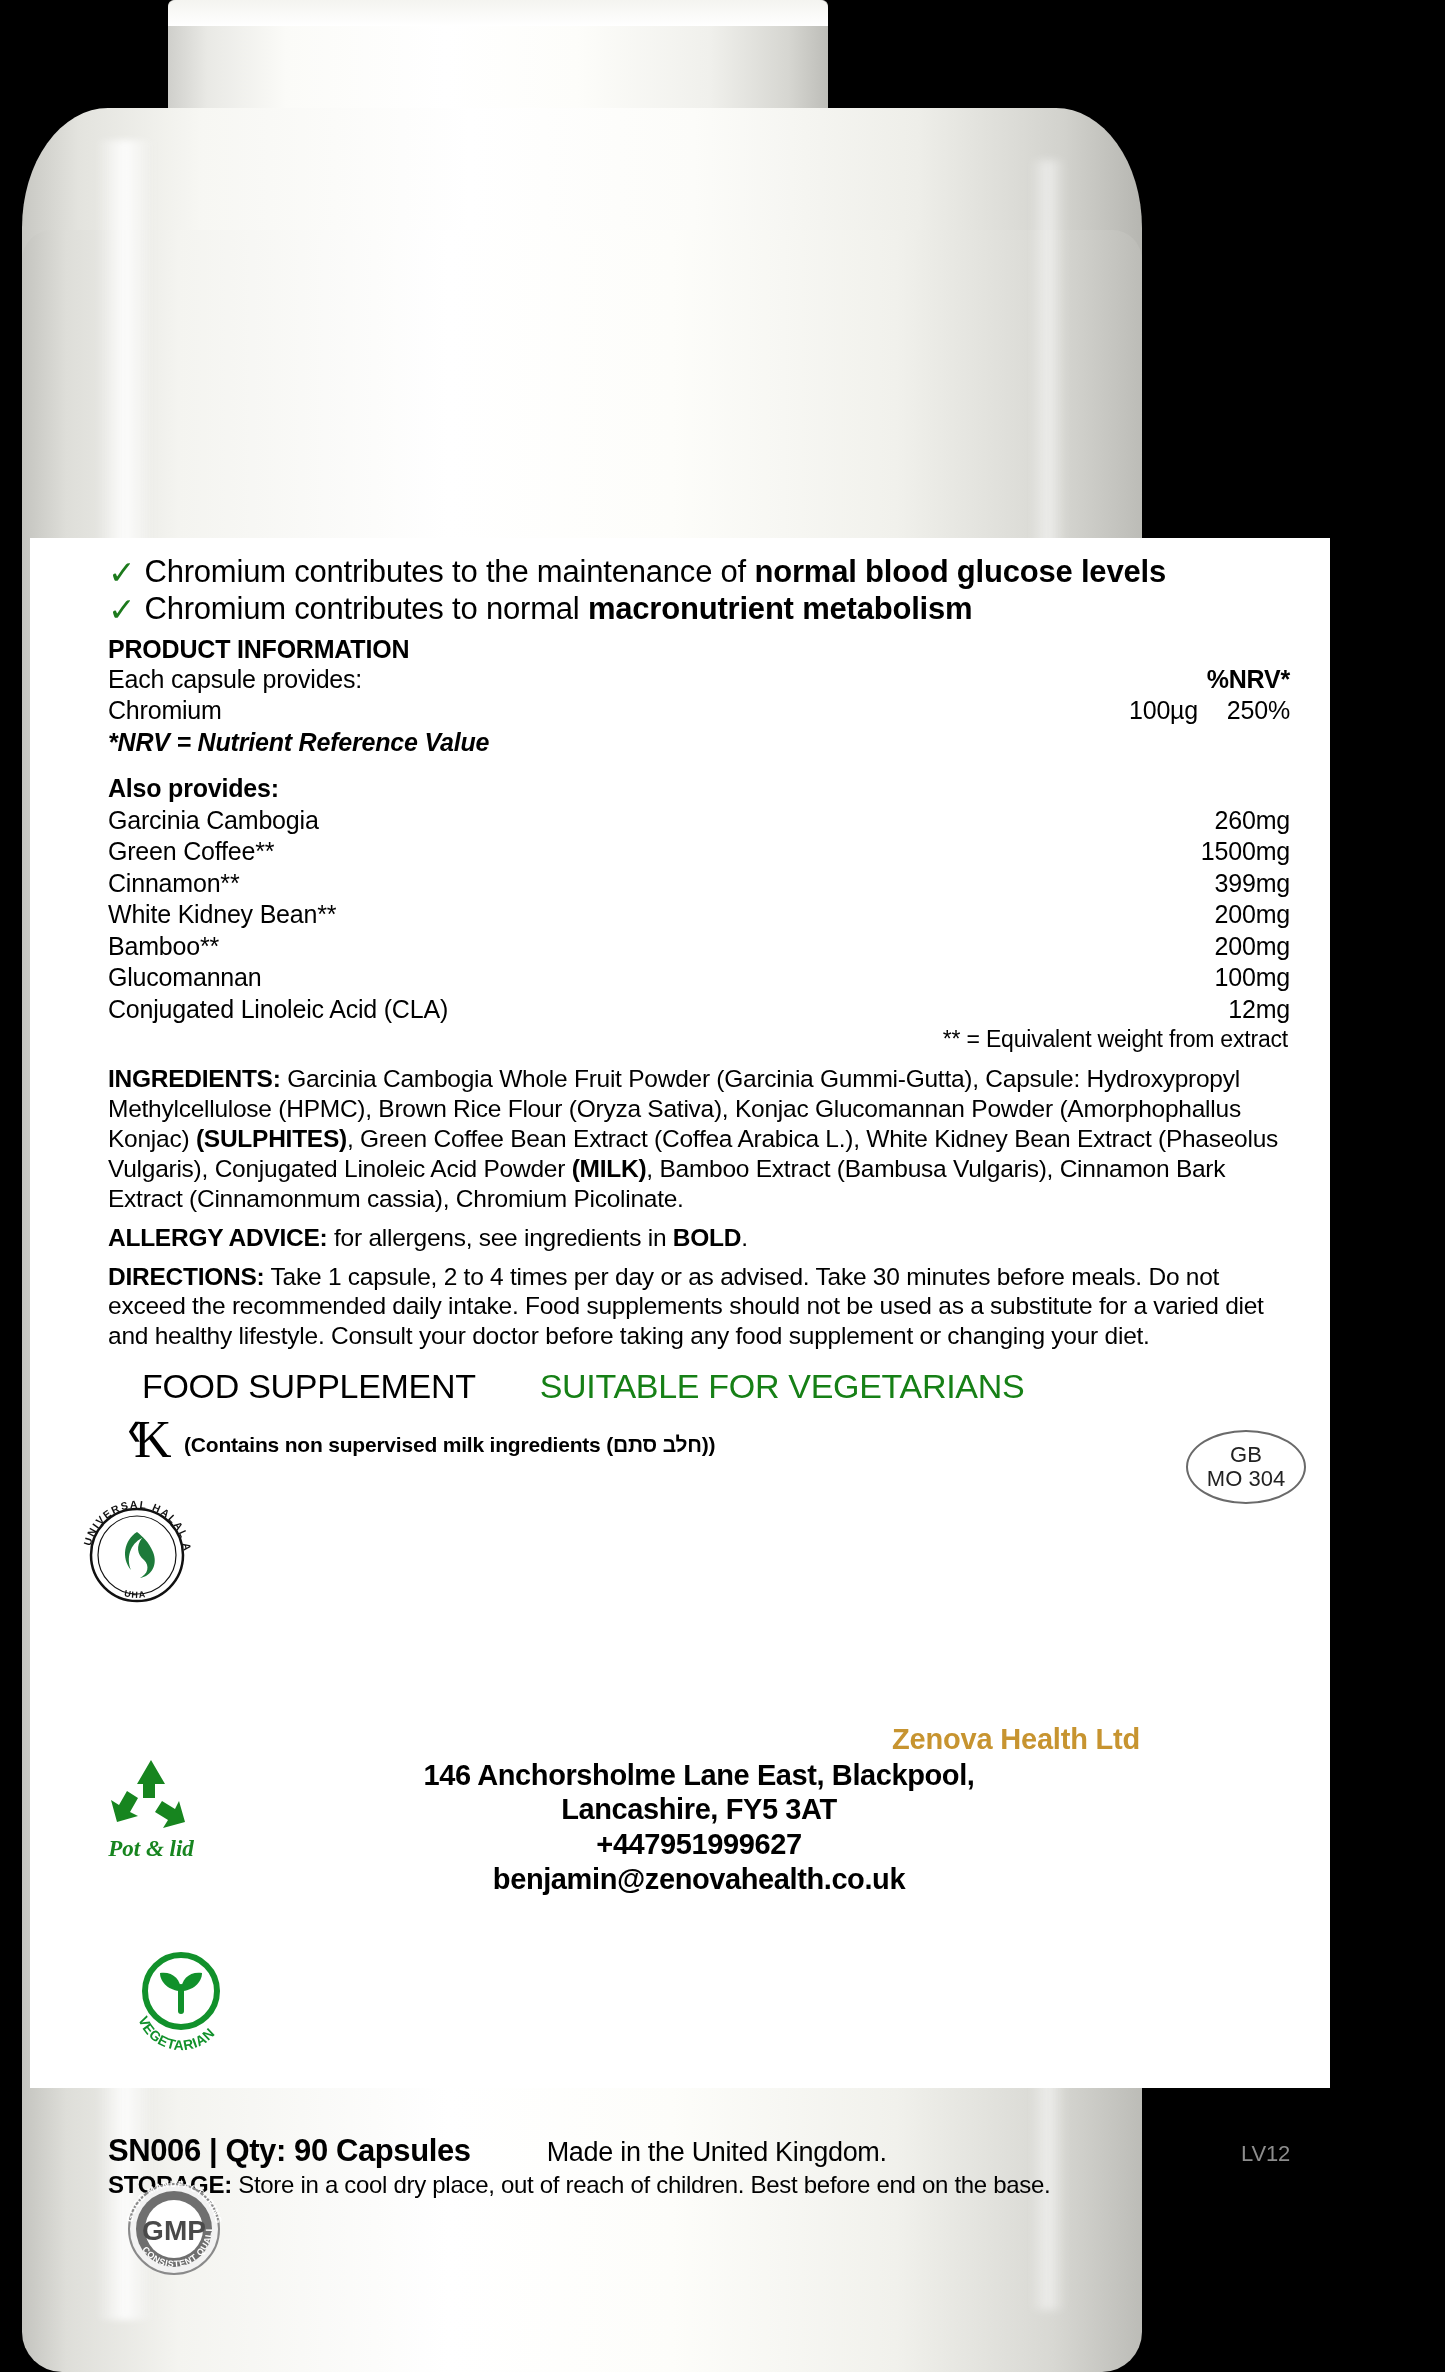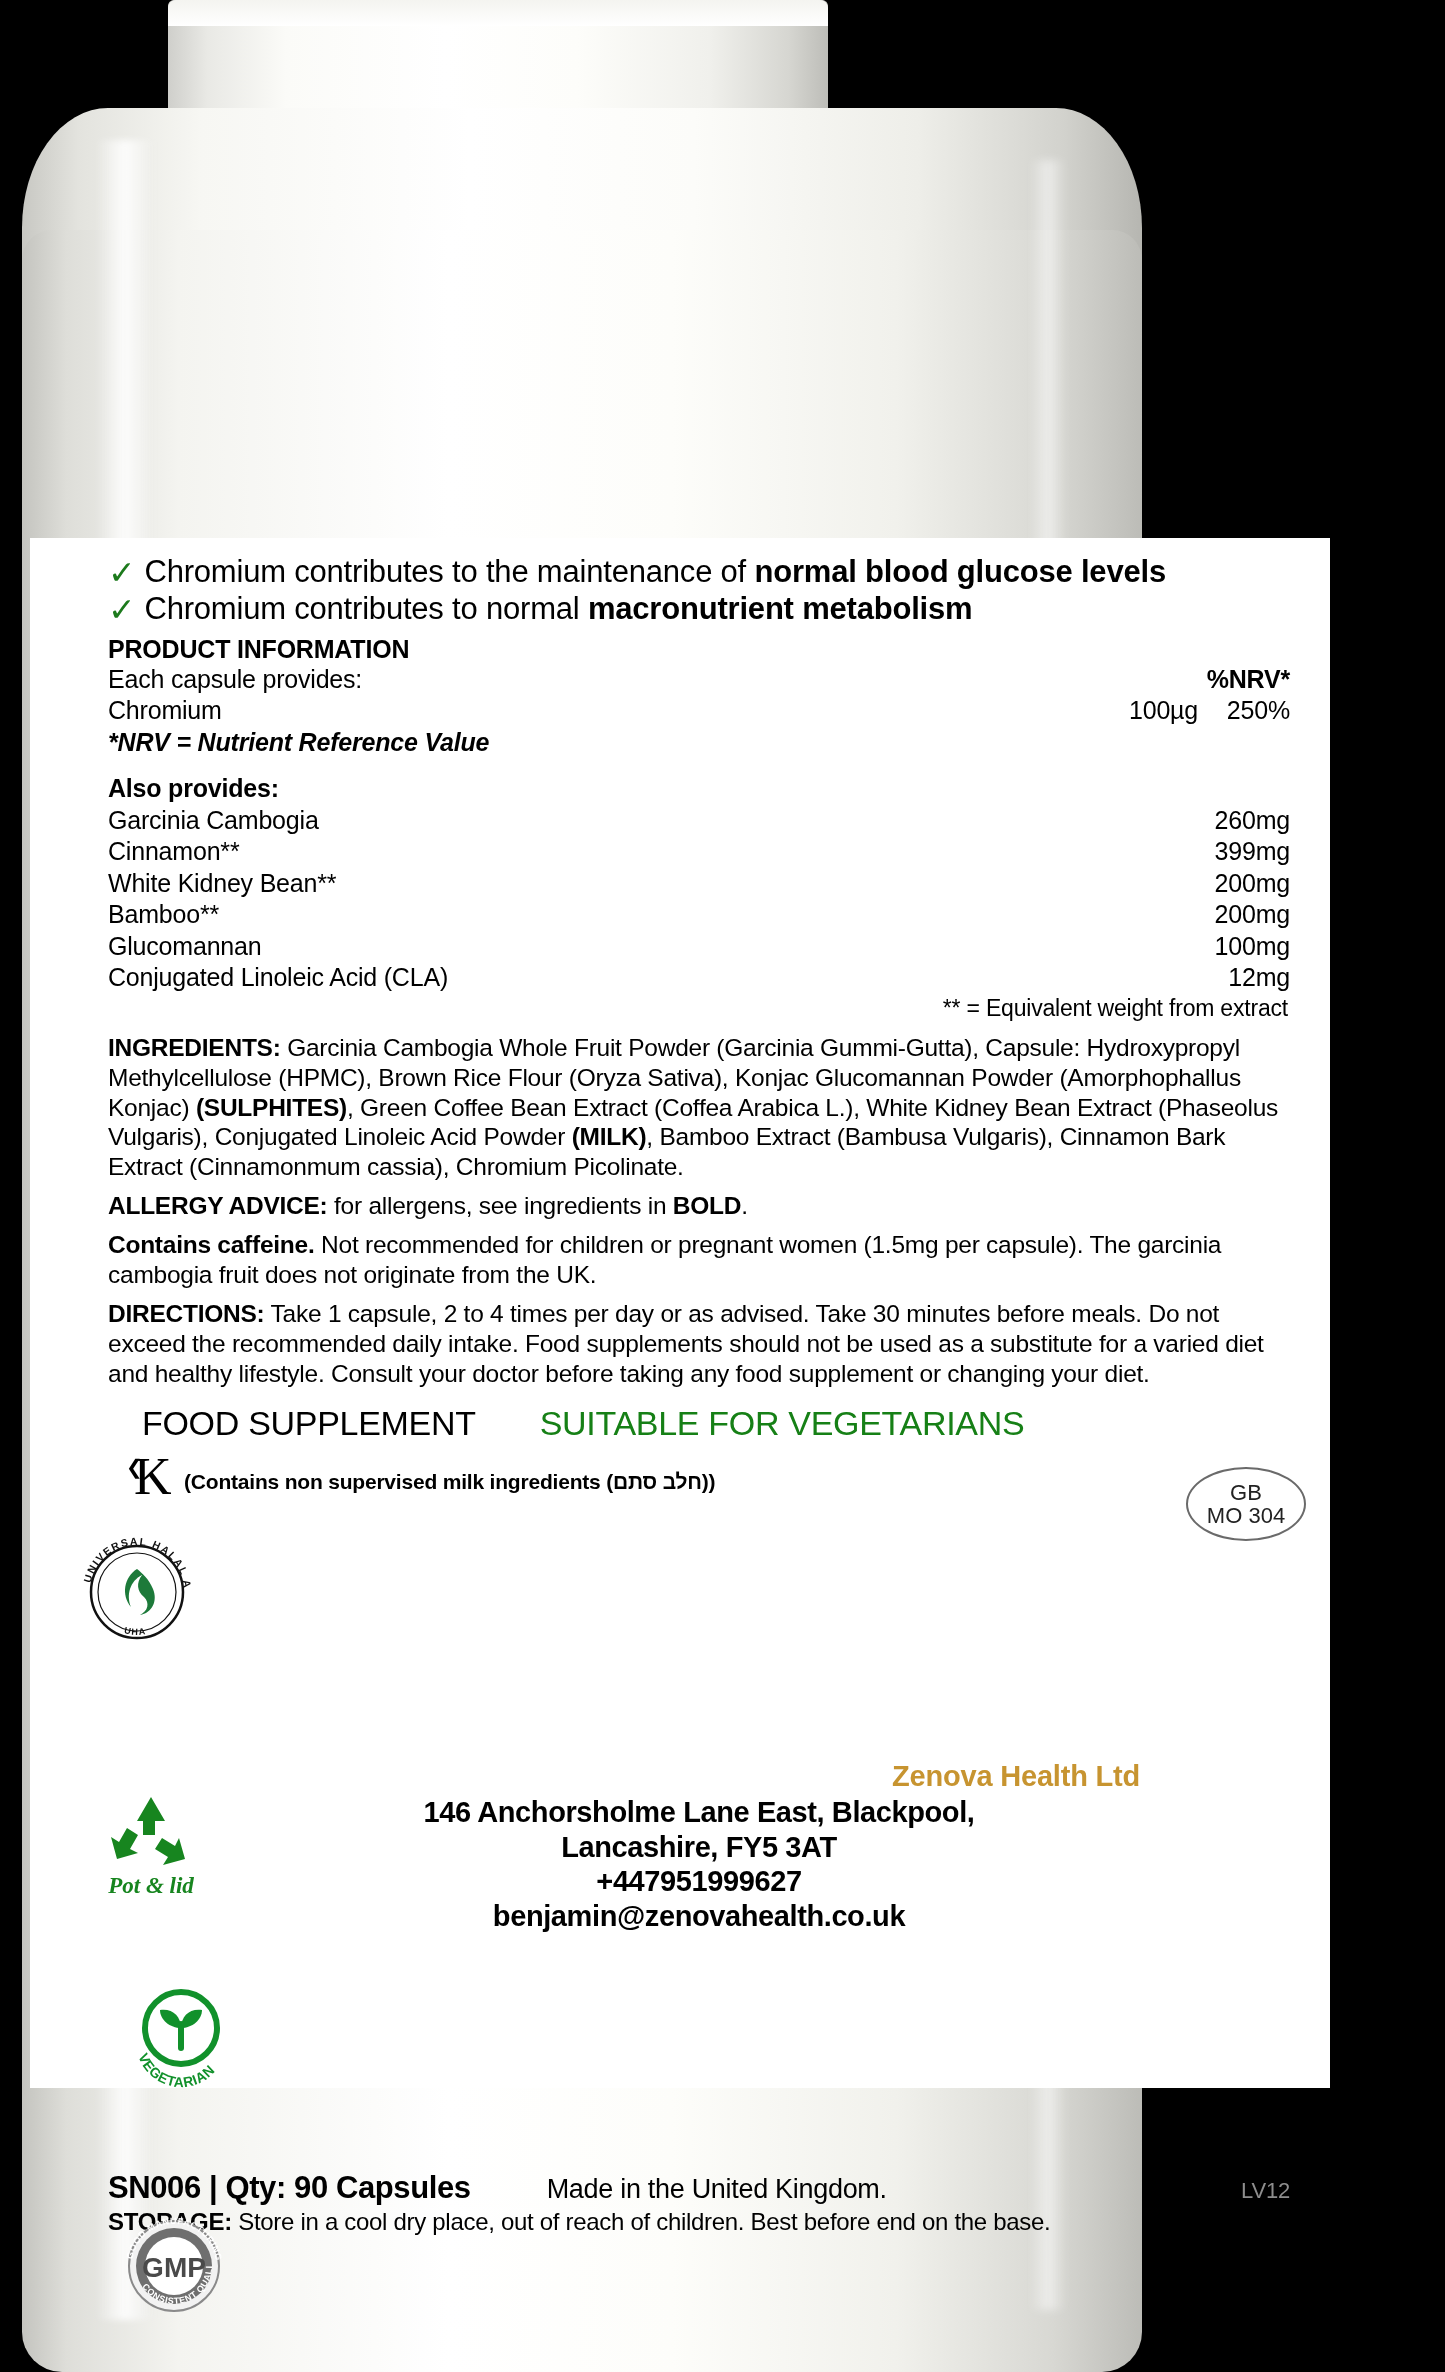--- a/index.html
+++ b/index.html
@@ -380,20 +380,24 @@
       <div class="nrv-note">*NRV = Nutrient Reference Value</div>
 
       <div class="also-head">Also provides:</div>
 
       <div>
         <div class="row">
           <span class="nm">Garcinia Cambogia</span>
           <span class="amt">260mg</span>
         </div>
         <div class="row">
+          <span class="nm">Green Coffee**</span>
+          <span class="amt">1500mg</span>
+        </div>
+        <div class="row">
           <span class="nm">Cinnamon**</span>
           <span class="amt">399mg</span>
         </div>
         <div class="row">
           <span class="nm">White Kidney Bean**</span>
           <span class="amt">200mg</span>
         </div>
         <div class="row">
           <span class="nm">Bamboo**</span>
           <span class="amt">200mg</span>
@@ -407,21 +411,20 @@
           <span class="amt">12mg</span>
         </div>
       </div>
 
       <div class="equiv-note">** = Equivalent weight from extract</div>
 
       <div class="para"><b>INGREDIENTS:</b><span> Garcinia Cambogia Whole Fruit Powder (Garcinia Gummi-Gutta), Capsule: Hydroxypropyl Methylcellulose (HPMC), Brown Rice Flour (Oryza Sativa), Konjac Glucomannan Powder (Amorphophallus Konjac) </span><b>(SULPHITES)</b><span>, Green Coffee Bean Extract (Coffea Arabica L.), White Kidney Bean Extract (Phaseolus Vulgaris), Conjugated Linoleic Acid Powder </span><b>(MILK)</b><span>, Bamboo Extract (Bambusa Vulgaris), Cinnamon Bark Extract (Cinnamonmum cassia), Chromium Picolinate.</span></div>
 
       <div class="para"><b>ALLERGY ADVICE:</b><span> for allergens, see ingredients in </span><b>BOLD</b><span>.</span></div>
 
-      <div class="para"><b>Contains caffeine.</b><span> Not recommended for children or pregnant women (1.5mg per capsule). The garcinia cambogia fruit does not originate from the UK.</span></div>
 
       <div class="para"><b>DIRECTIONS:</b><span> Take 1 capsule, 2 to 4 times per day or as advised. Take 30 minutes before meals. Do not exceed the recommended daily intake. Food supplements should not be used as a substitute for a varied diet and healthy lifestyle. Consult your doctor before taking any food supplement or changing your diet.</span></div>
 
       <div class="banner">
         <span class="fs">FOOD SUPPLEMENT</span>
         <span class="sv">SUITABLE FOR VEGETARIANS</span>
       </div>
 
       <div class="kosher-row">
         <span class="kosher-k">

